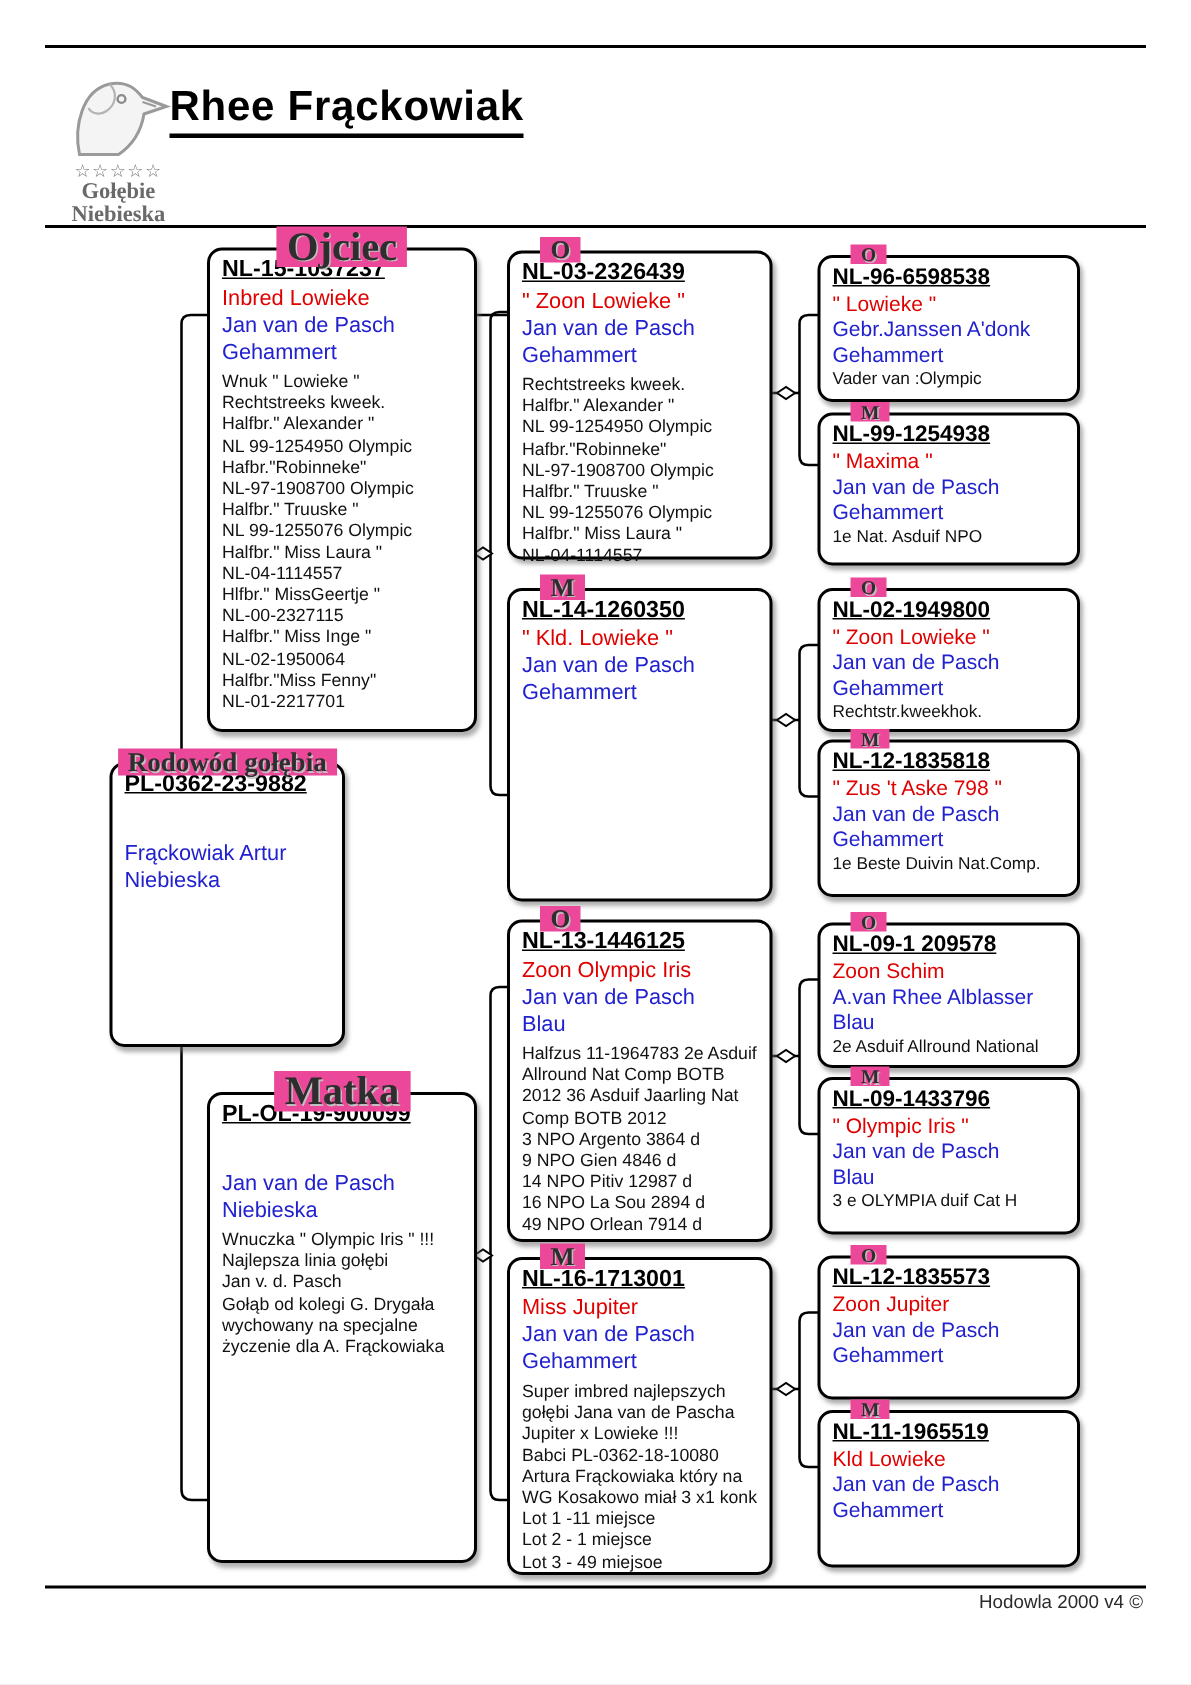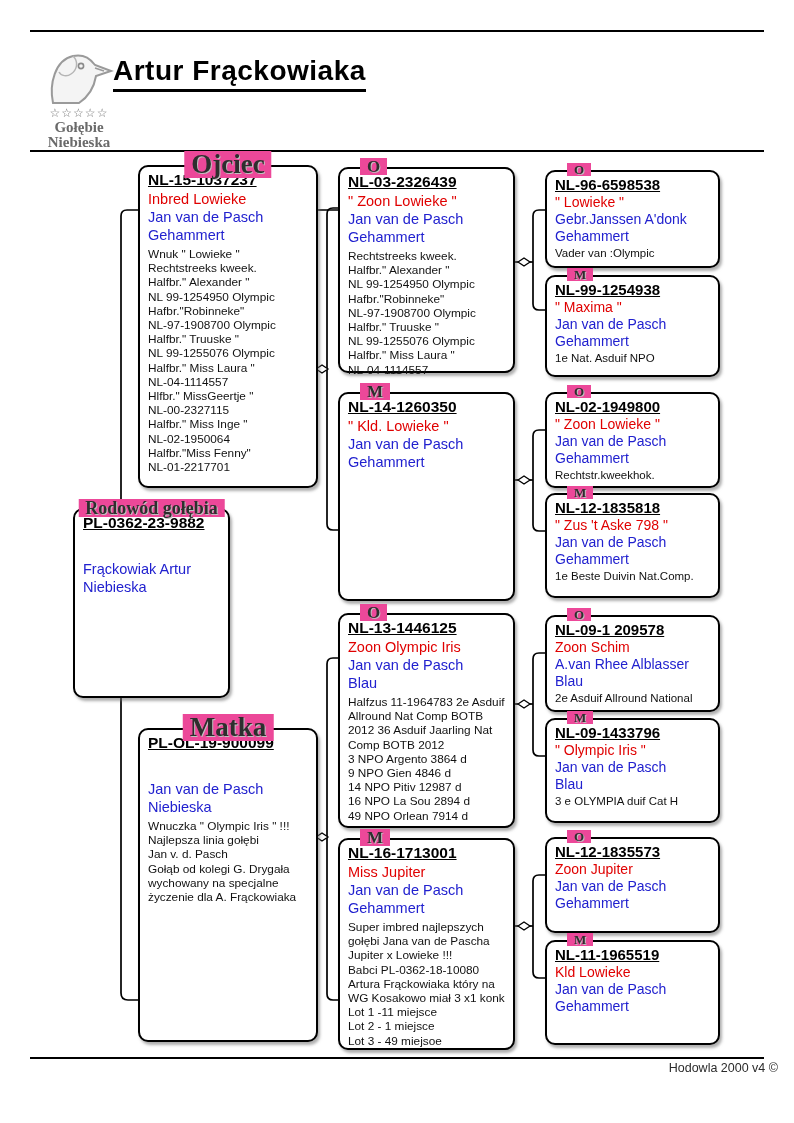--- a/index.html
+++ b/index.html
@@ -45,21 +45,21 @@
   .blue { color:var(--owner-blue); font-size:14.5px; line-height:18px; min-height:18px; white-space:nowrap; }
   .notes { color:#111; font-size:11.8px; line-height:14.2px; white-space:pre-line; margin-top:3px; }
 
   .card-sm .ring  { font-size:15px; line-height:19px; }
   .card-sm .name, .card-sm .blue { font-size:14px; line-height:17px; min-height:17px; }
   .card-sm .notes { font-size:11.5px; margin-top:1px; }
 
   .gap-after-ring .name { height:27px; }
 
   
-  .credit { position:absolute; right:16px; top:1061px; font-size:12.5px; color:#2b2b2b; }
+  .credit { position:absolute; right:32px; top:1061px; font-size:12.5px; color:#2b2b2b; }
 </style>
 </head>
 <body>
 
 <div class="page">
 
   <div class="rule" style="top:30px"></div>
   <div class="rule" style="top:150px"></div>
   <div class="rule" style="top:1057px"></div>
 
@@ -67,21 +67,21 @@
     <svg width="72" height="54" viewBox="0 0 72 54">
       <path d="M10,53 C6,34 12,10 30,6 C42,3.5 48,10 52,15 L68,21 L53,26 C51,38 45,47 36,53 Z" fill="#f4f4f4" stroke="#9a9a9a" stroke-width="2"></path>
       <path d="M30,6 C36,12 34,20 28,24 C24,27 18,26 16,22" fill="none" stroke="#b5b5b5" stroke-width="1.5"></path>
       <circle cx="38" cy="16" r="2.6" fill="none" stroke="#8a8a8a" stroke-width="1.6"></circle>
       <path d="M52,18 L61,21" fill="none" stroke="#9a9a9a" stroke-width="1.4"></path>
     </svg>
     <div class="stars">☆☆☆☆☆</div>
     <div class="ln">Gołębie</div>
     <div class="ln">Niebieska</div>
   </div>
-  <div class="title">Artur Frąckowiaka</div>
+  <div class="title">Rhee Frąckowiak</div>
 
   <svg class="wires" width="794" height="1123" viewBox="0 0 794 1123">
     <g fill="none" stroke="#000" stroke-width="1.7">
 
       <path d="M338,210 L127,210 Q121,210 121,216 L121,510"></path>
 
       <path d="M121,696 L121,993 Q121,1000 128,1000 L140,1000"></path>
 
       <path d="M340,208 L333,208 Q327,208 327,214 L327,524 Q327,530 333,530 L340,530"></path>
       <path d="M317,369 L327,369"></path>

